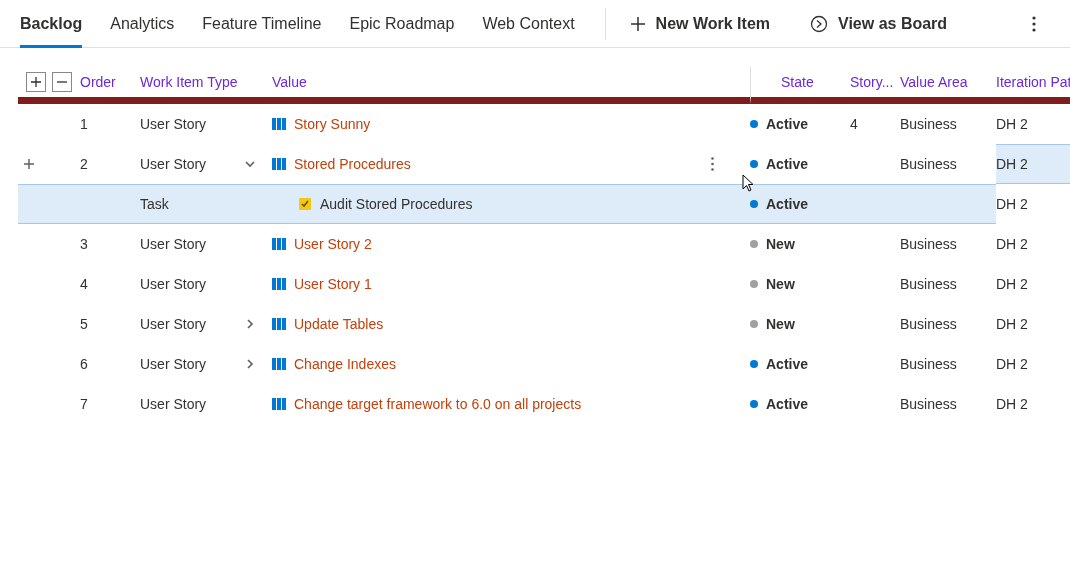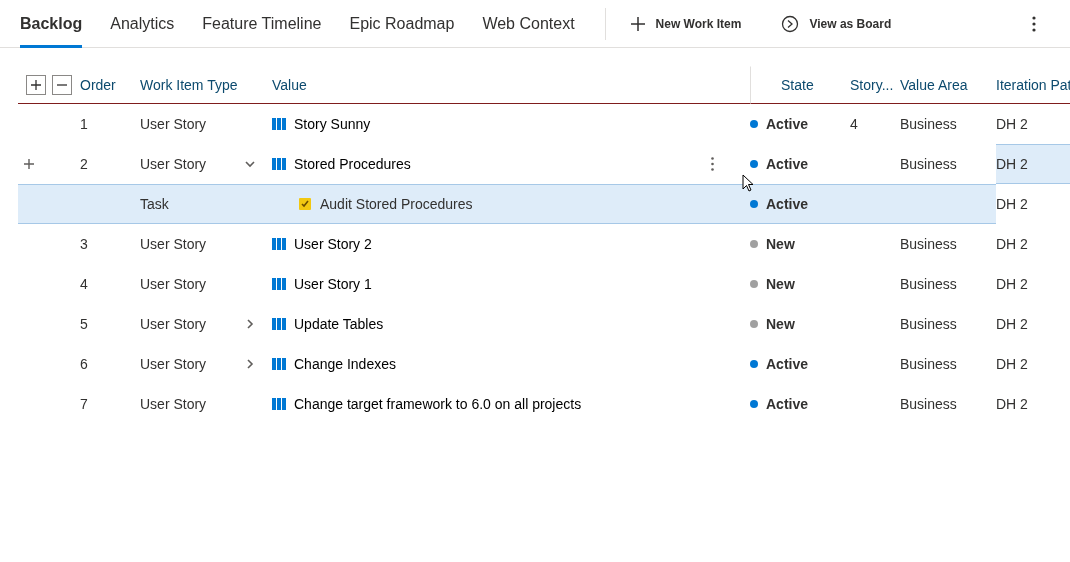--- a/index.html
+++ b/index.html
@@ -53,21 +53,21 @@
   .actions {
     display: flex;
     align-items: center;
     gap: 40px;
   }
   .action {
     display: flex;
     align-items: center;
     gap: 10px;
     cursor: pointer;
-    font-size: 12px;
+    font-size: 16px;
     font-weight: 600;
   }
   .action svg { flex-shrink: 0; }
   .more-btn {
     margin-left: auto;
     width: 32px;
     height: 32px;
     display: flex;
     align-items: center;
     justify-content: center;
@@ -90,22 +90,22 @@
     display: flex;
     align-items: center;
     border-top: 1px solid transparent;
     border-bottom: 1px solid transparent;
     padding-right: 6px;
     white-space: nowrap;
     overflow: hidden;
     text-overflow: ellipsis;
   }
   .hdr .cell {
-    color: #0c4a6e;
-    border-bottom: 1px solid #7f1d1d;
+    color: #6d28d9;
+    border-bottom: 7px solid #7f1d1d;
     height: 38px;
   }
   .tools-cell {
     display: flex;
     align-items: center;
     gap: 6px;
     padding-left: 8px;
   }
   .sq-btn {
     width: 20px; height: 20px;
@@ -118,21 +118,21 @@
   }
   .expander {
     width: 20px; height: 20px;
     display: flex; align-items: center; justify-content: center;
     cursor: pointer;
     color: #605e5c;
   }
   .title-cell {
     display: flex; align-items: center; gap: 8px;
   }
-  .title-link { color: #000000; cursor: pointer; }
+  .title-link { color: #c2410c; cursor: pointer; }
   .title-link.task { color: #323130; }
   .wi-icon {
     width: 14px; height: 14px;
     flex-shrink: 0;
   }
   .state-cell { display: flex; align-items: center; gap: 8px; font-weight: bold; }
   .state-dot {
     width: 8px; height: 8px; border-radius: 50%;
   }
   .row-more {

